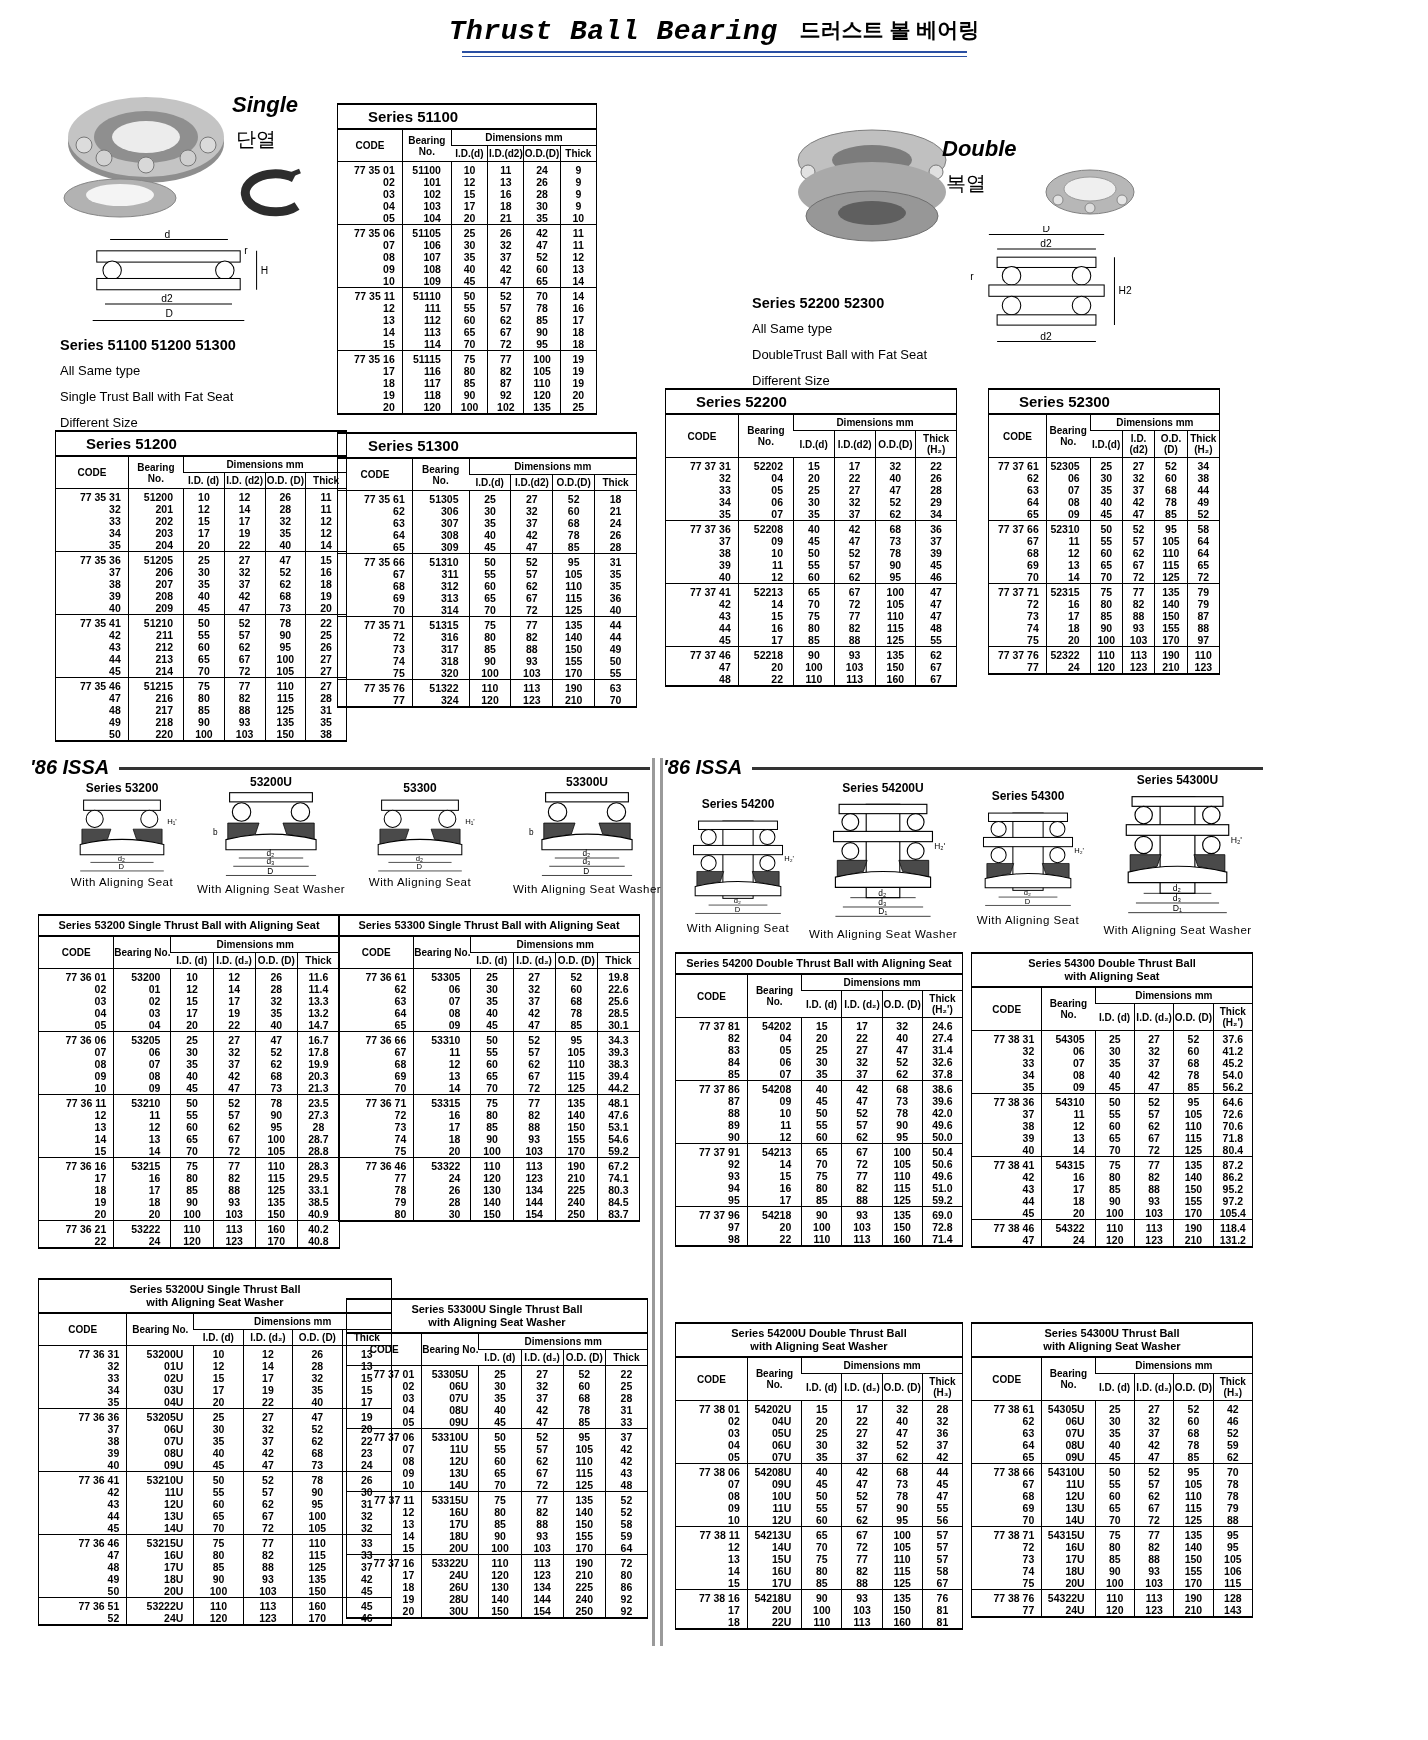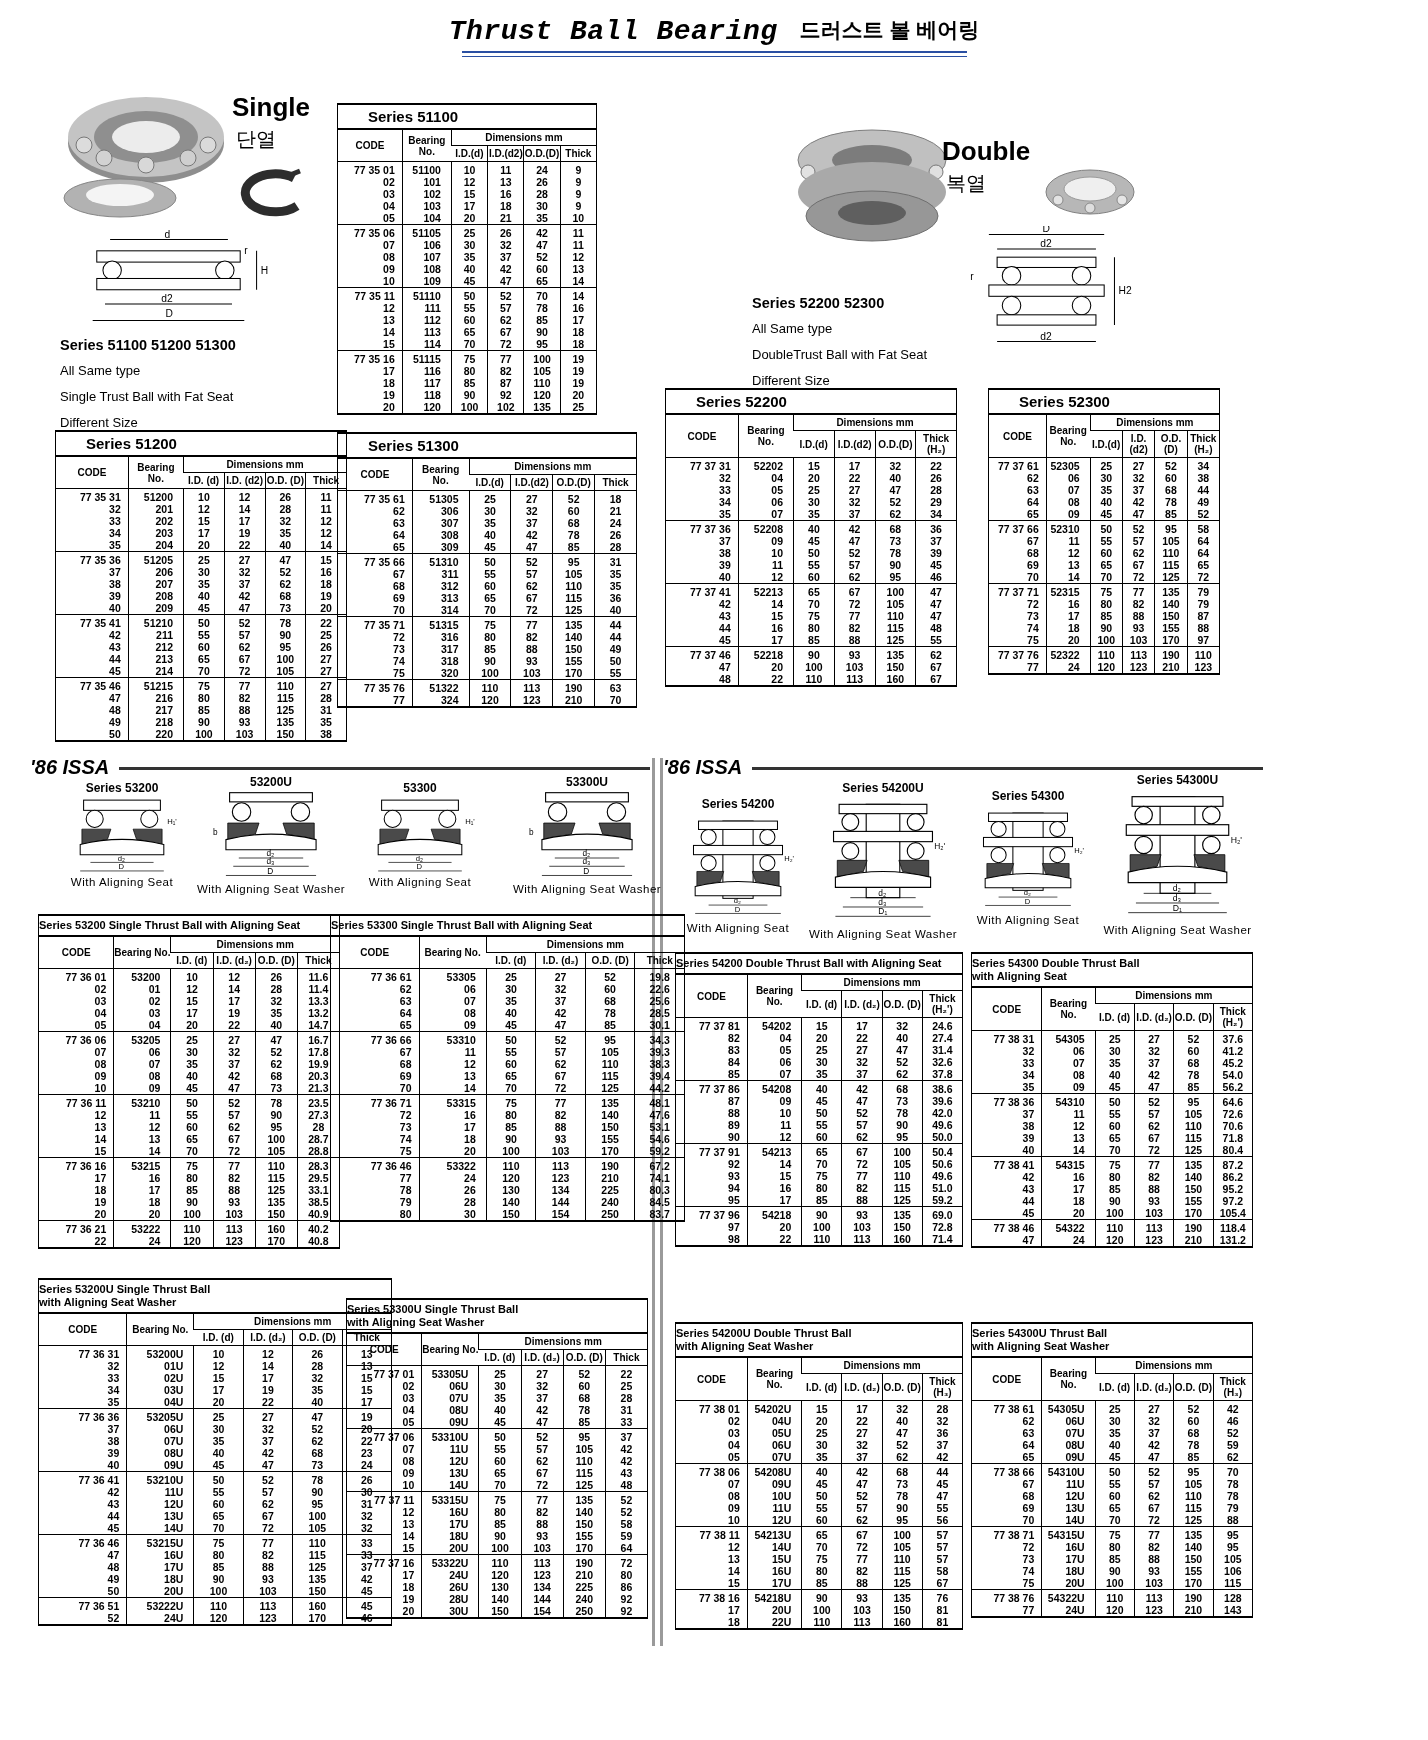--- a/index.html
+++ b/index.html
@@ -7,29 +7,29 @@
        font-family:"Liberation Sans",sans-serif;overflow:hidden}
   .abs{position:absolute}
 
   
   .titlewrap{position:absolute;top:16px;left:0;width:100%;text-align:center}
   .t-en{font-family:Liberation Mono, monospace;font-style:italic;font-weight:bold;font-size:28px;letter-spacing:.5px}
   .t-ko{font-weight:bold;font-size:21px;margin-left:22px;vertical-align:2px}
   .title-rule{width:505px;margin:4px auto 0;height:3px;border-top:2px solid #2a4fa2;border-bottom:1px solid #2a4fa2}
 
   
-  .biglbl{font-weight:bold;font-size:26px}
+  .biglbl{font-style:italic;font-weight:bold;font-size:22px}
   .kolbl{font-weight:normal;font-size:20px}
   .notes div{font-size:13px;line-height:26px;white-space:nowrap}
   .notes .n0{font-size:14.5px;font-weight:bold}
 
   
   .tslot{position:absolute}
   .tslot .tt{border:1px solid #000;border-top-width:2px;border-bottom-width:1px;
-             font-weight:bold;font-size:11px;line-height:13px;padding:3px 0}
+             font-weight:bold;font-size:11px;line-height:13px;text-align:center;padding:3px 0}
   .tslot.big .tt{font-size:15px;line-height:17px;text-align:left;padding:3px 0 3px 30px}
   .tslot table{width:100%;border-collapse:collapse;table-layout:fixed;
                border:1px solid #000;border-bottom-width:2px}
   .tslot th{border-left:1px solid #000;border-bottom:1px solid #000;
             font-size:10px;font-weight:bold;line-height:11px;padding:2px 0;text-align:center}
   .tslot th:first-child,.tslot td:first-child{border-left:none}
   .tslot td{border-left:1px solid #000;font-size:10.5px;font-weight:bold;line-height:12px;
             white-space:nowrap;padding:0}
   .tslot tr.gf td{border-top:1px solid #000;padding-top:2px}
   .tslot td.c0{text-align:right;padding-right:7px}
@@ -1324,21 +1324,21 @@
             <td class="c0">22</td>
             <td class="c1">24</td>
             <td class="c2">120</td>
             <td class="c3">123</td>
             <td class="c4">170</td>
             <td class="c5">40.8</td>
           </tr>
         </tbody>
       </table>
     </div>
-  <div class="tslot" style="left:300px;top:158px;width:355px">
+  <div class="tslot" style="left:308px;top:158px;width:302px">
       <div class="tt">Series 53300 Single Thrust Ball with Aligning Seat</div>
       <table>
         <colgroup>
           <col style="width: 25%;">
           <col style="width: 19%;">
           <col style="width: 14%;">
           <col style="width: 14%;">
           <col style="width: 14%;">
           <col style="width: 14%;">
         </colgroup>

